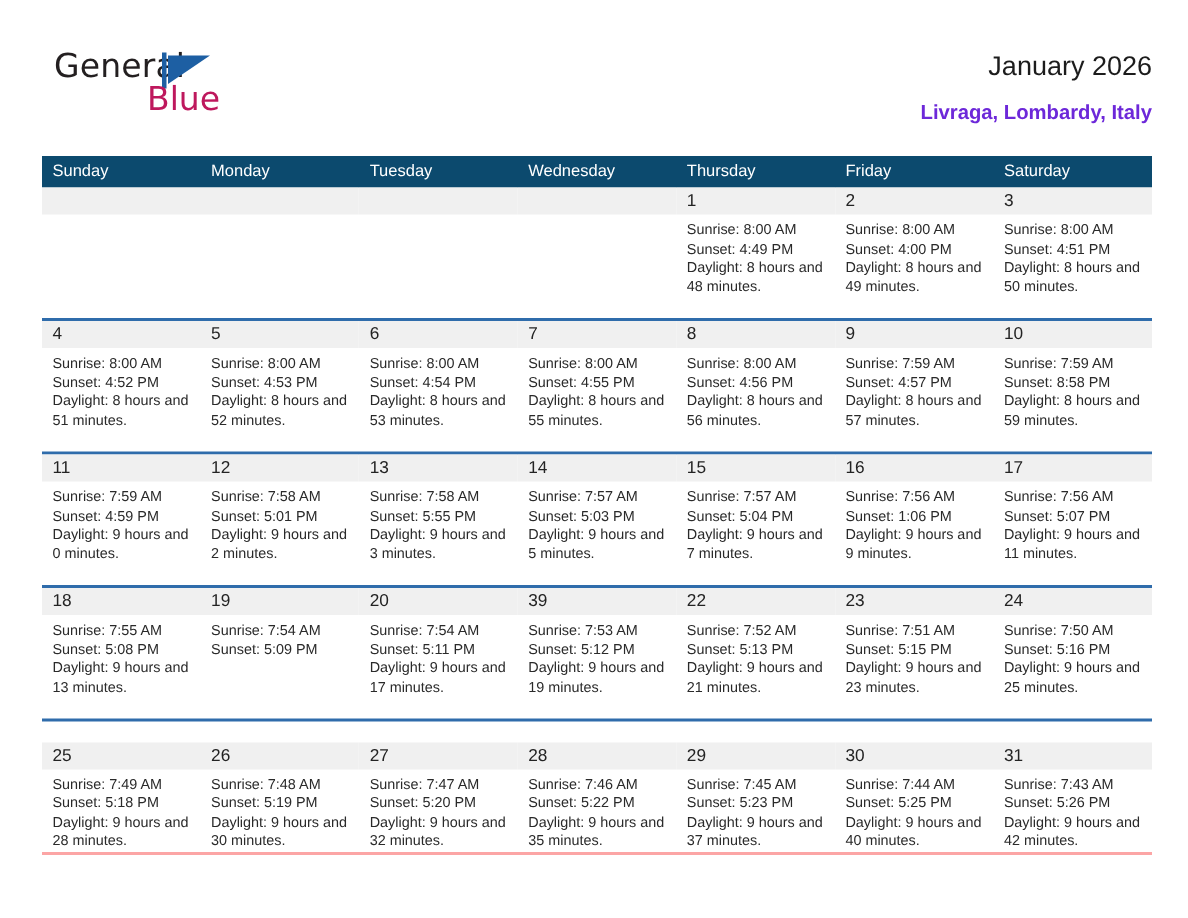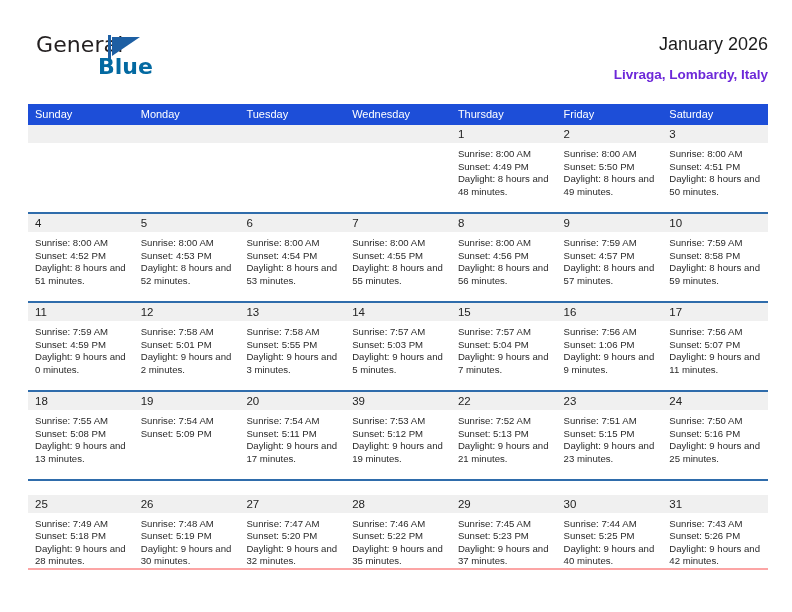--- a/index.html
+++ b/index.html
@@ -46,23 +46,23 @@
     letter-spacing: 0.1px;
     color: #231f20;
     font-family: "DejaVu Sans", sans-serif;
     font-weight: 400;
   }
   .logo-blue {
     position: absolute;
     left: 62px;
     top: 22px;
     font-size: 22px;
-    color: #0369a1;
+    color: #be185d;
     font-family: "DejaVu Sans", sans-serif;
-    font-weight: 700;
+    font-weight: 400;
   }
   .logo-mark {
     position: absolute;
     left: 72px;
     top: 3px;
     width: 34px;
     height: 24px;
   }
   .logo-mark .bar {
     position: absolute;
@@ -110,21 +110,21 @@
     position: absolute;
     left: 28px;
     top: 104px;
     width: 740px;
   }
 
   .weekday-row {
     display: flex;
     width: 740px;
     height: 21px;
-    background: #1d4ed8;
+    background: #0c4a6e;
   }
   .weekday {
     flex: 1 1 0;
     min-width: 0;
     color: #ffffff;
     font-size: 11px;
     line-height: 21px;
     padding-left: 7px;
     box-sizing: border-box;
     white-space: nowrap;
@@ -245,21 +245,21 @@
               <div class="day-line">Sunset: 4:49 PM</div>
               <div class="day-line wrap">Daylight: 8 hours and 48 minutes.</div>
             </div>
           </div>
           <div class="day-cell">
             <div class="day-num-band">
               <div class="day-num">2</div>
             </div>
             <div class="day-body">
               <div class="day-line">Sunrise: 8:00 AM</div>
-              <div class="day-line">Sunset: 5:50 PM</div>
+              <div class="day-line">Sunset: 4:00 PM</div>
               <div class="day-line wrap">Daylight: 8 hours and 49 minutes.</div>
             </div>
           </div>
           <div class="day-cell">
             <div class="day-num-band">
               <div class="day-num">3</div>
             </div>
             <div class="day-body">
               <div class="day-line">Sunrise: 8:00 AM</div>
               <div class="day-line">Sunset: 4:51 PM</div>

